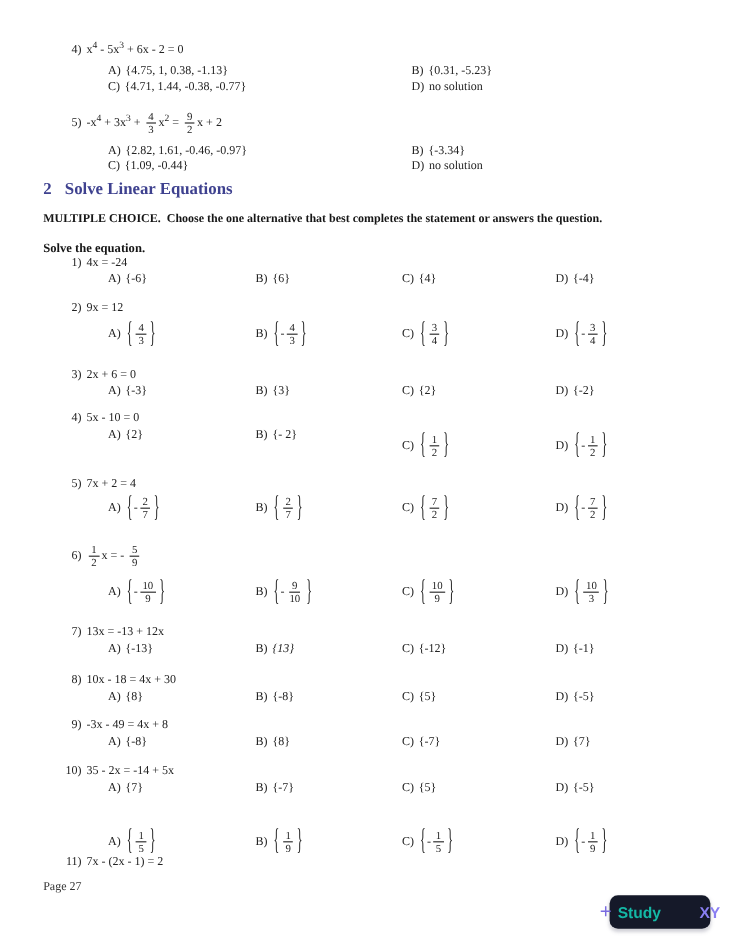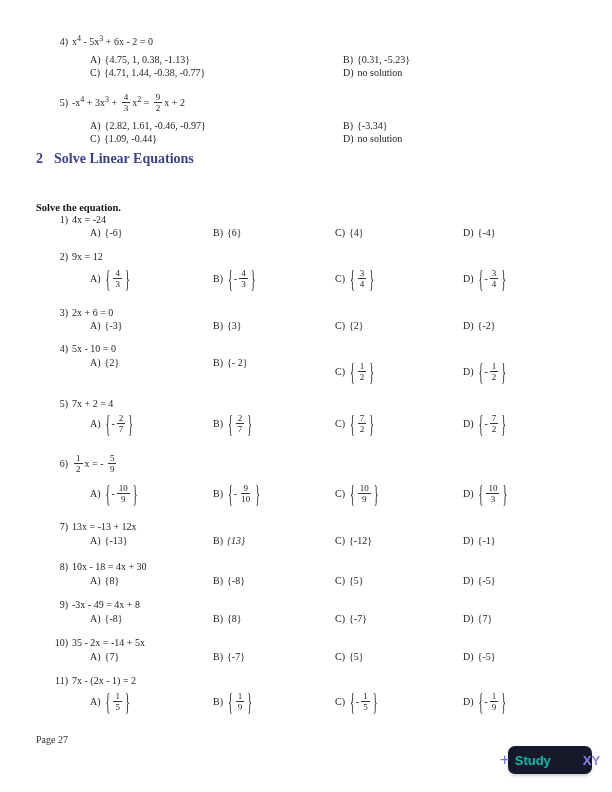--- a/index.html
+++ b/index.html
@@ -59,20 +59,21 @@
       <div class="opt" style="left: 90px; top: 119px; height: 12px;"><span class="letter">A)</span><span style="display: inline-flex; align-items: center;"><span class="run"><span class="brace">{</span>2.82, 1.61, -0.46, -0.97<span class="brace">}</span></span></span></div>
       <div class="opt" style="left: 343px; top: 119px; height: 12px;"><span class="letter">B)</span><span style="display: inline-flex; align-items: center;"><span class="run"><span class="brace">{</span>-3.34<span class="brace">}</span></span></span></div>
       <div class="opt" style="left: 90px; top: 132px; height: 12px;"><span class="letter">C)</span><span style="display: inline-flex; align-items: center;"><span class="run"><span class="brace">{</span>1.09, -0.44<span class="brace">}</span></span></span></div>
       <div class="opt" style="left: 343px; top: 132px; height: 12px;"><span class="letter">D)</span><span style="display: inline-flex; align-items: center;"><span class="run">no solution</span></span></div>
     </div>
 
   <div class="sec-head" style="color: rgb(62, 65, 143);">
     <span class="hnum">2</span><span>Solve Linear Equations</span>
   </div>
 
+  <div class="mc-instruction">MULTIPLE CHOICE.  Choose the one alternative that best completes the statement or answers the question.</div>
 
   <div class="directive">Solve the equation.</div>
 
   <div class="layer">
       <div class="stem" style="left: 36px; top: 214px;"><span class="qnum">1)</span><span class="run">4x = -24</span></div>
       <div class="opt" style="left: 90px; top: 226px; height: 12px;"><span class="letter">A)</span><span style="display: inline-flex; align-items: center;"><span class="run"><span class="brace">{</span>-6<span class="brace">}</span></span></span></div>
       <div class="opt" style="left: 213px; top: 226px; height: 12px;"><span class="letter">B)</span><span style="display: inline-flex; align-items: center;"><span class="run"><span class="brace">{</span>6<span class="brace">}</span></span></span></div>
       <div class="opt" style="left: 335px; top: 226px; height: 12px;"><span class="letter">C)</span><span style="display: inline-flex; align-items: center;"><span class="run"><span class="brace">{</span>4<span class="brace">}</span></span></span></div>
       <div class="opt" style="left: 463px; top: 226px; height: 12px;"><span class="letter">D)</span><span style="display: inline-flex; align-items: center;"><span class="run"><span class="brace">{</span>-4<span class="brace">}</span></span></span></div>
       <div class="stem" style="left: 36px; top: 251px;"><span class="qnum">2)</span><span class="run">9x = 12</span></div>
@@ -113,21 +114,21 @@
       <div class="stem" style="left: 36px; top: 599px;"><span class="qnum">9)</span><span class="run">-3x - 49 = 4x + 8</span></div>
       <div class="opt" style="left: 90px; top: 612px; height: 12px;"><span class="letter">A)</span><span style="display: inline-flex; align-items: center;"><span class="run"><span class="brace">{</span>-8<span class="brace">}</span></span></span></div>
       <div class="opt" style="left: 213px; top: 612px; height: 12px;"><span class="letter">B)</span><span style="display: inline-flex; align-items: center;"><span class="run"><span class="brace">{</span>8<span class="brace">}</span></span></span></div>
       <div class="opt" style="left: 335px; top: 612px; height: 12px;"><span class="letter">C)</span><span style="display: inline-flex; align-items: center;"><span class="run"><span class="brace">{</span>-7<span class="brace">}</span></span></span></div>
       <div class="opt" style="left: 463px; top: 612px; height: 12px;"><span class="letter">D)</span><span style="display: inline-flex; align-items: center;"><span class="run"><span class="brace">{</span>7<span class="brace">}</span></span></span></div>
       <div class="stem" style="left: 36px; top: 637px;"><span class="qnum">10)</span><span class="run">35 - 2x = -14 + 5x</span></div>
       <div class="opt" style="left: 90px; top: 650px; height: 12px;"><span class="letter">A)</span><span style="display: inline-flex; align-items: center;"><span class="run"><span class="brace">{</span>7<span class="brace">}</span></span></span></div>
       <div class="opt" style="left: 213px; top: 650px; height: 12px;"><span class="letter">B)</span><span style="display: inline-flex; align-items: center;"><span class="run"><span class="brace">{</span>-7<span class="brace">}</span></span></span></div>
       <div class="opt" style="left: 335px; top: 650px; height: 12px;"><span class="letter">C)</span><span style="display: inline-flex; align-items: center;"><span class="run"><span class="brace">{</span>5<span class="brace">}</span></span></span></div>
       <div class="opt" style="left: 463px; top: 650px; height: 12px;"><span class="letter">D)</span><span style="display: inline-flex; align-items: center;"><span class="run"><span class="brace">{</span>-5<span class="brace">}</span></span></span></div>
-      <div class="stem" style="left: 36px; top: 675px; align-items: center;"><span class="qnum">11)</span><span class="run">7x - (2x - 1) = 2</span></div>
+      <div class="stem" style="left: 36px; top: 713px; align-items: center;"><span class="qnum">11)</span><span class="run">7x - (2x - 1) = 2</span></div>
       <div class="opt" style="left: 90px; top: 686px; height: 30px;"><span class="letter">A)</span><span style="display: inline-flex; align-items: center;"><span class="run"><span class="brace tall">{</span></span><span class="frac"><span class="num">1</span><span class="den">5</span></span><span class="run"><span class="brace tall">}</span></span></span></div>
       <div class="opt" style="left: 213px; top: 686px; height: 30px;"><span class="letter">B)</span><span style="display: inline-flex; align-items: center;"><span class="run"><span class="brace tall">{</span></span><span class="frac"><span class="num">1</span><span class="den">9</span></span><span class="run"><span class="brace tall">}</span></span></span></div>
       <div class="opt" style="left: 335px; top: 686px; height: 30px;"><span class="letter">C)</span><span style="display: inline-flex; align-items: center;"><span class="run"><span class="brace tall">{</span>-</span><span class="frac"><span class="num">1</span><span class="den">5</span></span><span class="run"><span class="brace tall">}</span></span></span></div>
       <div class="opt" style="left: 463px; top: 686px; height: 30px;"><span class="letter">D)</span><span style="display: inline-flex; align-items: center;"><span class="run"><span class="brace tall">{</span>-</span><span class="frac"><span class="num">1</span><span class="den">9</span></span><span class="run"><span class="brace tall">}</span></span></span></div>
     </div>
 
   <div class="pageno">Page 27</div>
 
   <div class="logo" style="background: rgb(21, 25, 41);">
     <span class="plus">+</span>

